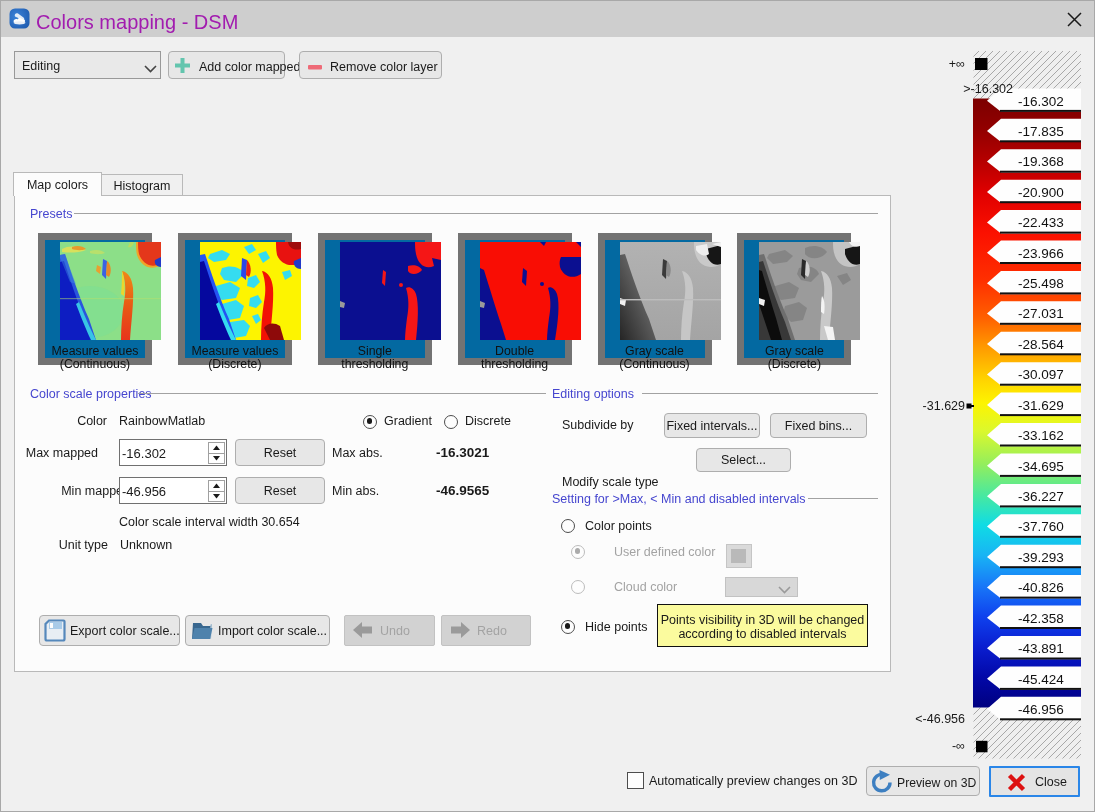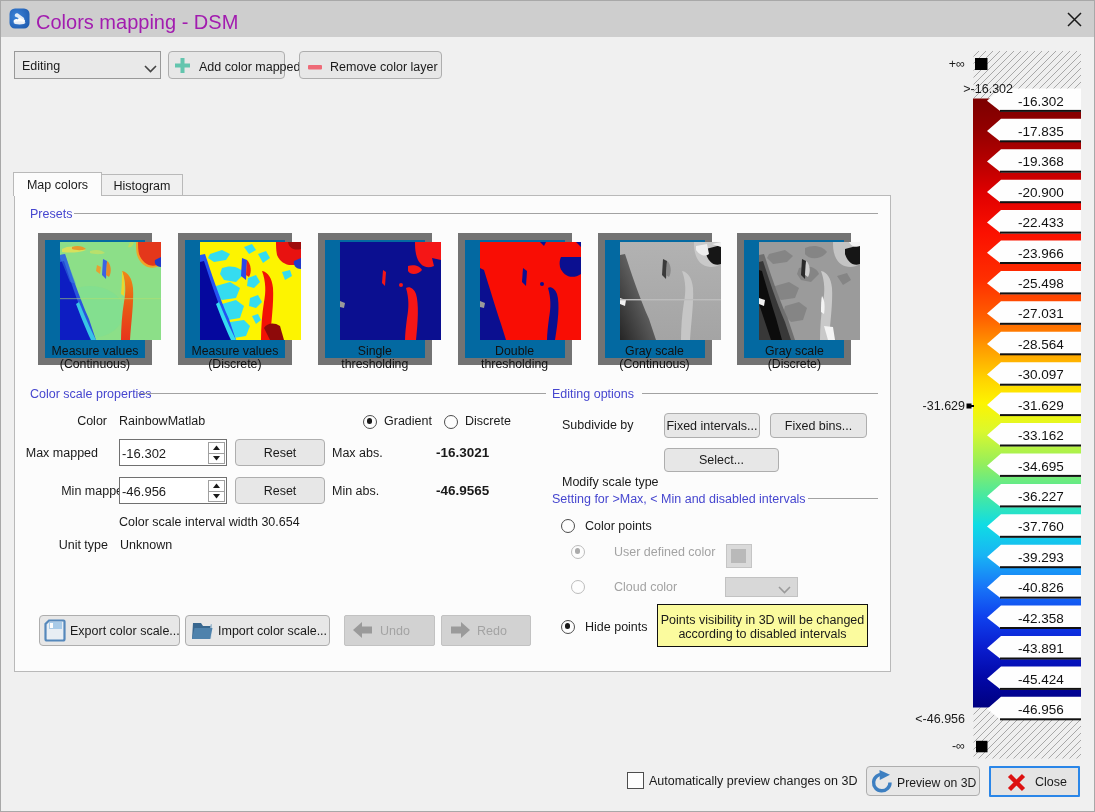--- a/index.html
+++ b/index.html
@@ -265,21 +265,21 @@
 <div class="abs" style="left:449px;top:621px"><svg width="22" height="18" viewBox="0 0 22 18">
       <path d="M12,1 L12,5.5 L2,5.5 L2,12.5 L12,12.5 L12,17 L21,9 Z" fill="#9a9a9a"></path>
     </svg></div>
 <div class="abs dis" style="left:477px;top:624px">Redo</div>
 <div class="glabel" style="left:552px;top:387px">Editing options</div>
 <div class="gline" style="left:642px;top:393px;width:236px"></div>
 <div class="lab" style="left:562px;top:418px">Subdivide by</div>
 <div class="btn" style="left:664px;top:413px;width:96px;height:25px">Fixed intervals...</div>
 <div class="btn" style="left:770px;top:413px;width:97px;height:25px">Fixed bins...</div>
 <div class="lab" style="left:562px;top:475px">Modify scale type</div>
-<div class="btn" style="left:664px;top:448px;width:115px;height:24px">Select...</div>
+<div class="btn" style="left:696px;top:448px;width:95px;height:24px">Select...</div>
 <div class="glabel" style="left:552px;top:492px">Setting for &gt;Max, &lt; Min and disabled intervals</div>
 <div class="gline" style="left:808px;top:498px;width:70px"></div>
 <div style="position:absolute;left:561.0px;top:518.5px;width:14px;height:14px;border:1.6px solid #4d4d4d;border-radius:50%;background:#fdfdfd;box-sizing:border-box"></div>
 <div class="lab" style="left:585px;top:519px">Color points</div>
 <div style="position:absolute;left:571.0px;top:544.5px;width:14px;height:14px;border:1.6px solid #bcbcbc;border-radius:50%;background:#fdfdfd;box-sizing:border-box">
     <div style="position:absolute;left:2.6px;top:2.6px;width:5.6px;height:5.6px;border-radius:50%;background:#ababab"></div>
   </div>
 <div class="lab dis" style="left:614px;top:545px">User defined color</div>
 <div class="abs" style="left:726px;top:544px;width:26px;height:24px;background:#dadada;border:1px solid #c5c5c5"></div>
 <div class="abs" style="left:731px;top:549px;width:15px;height:14px;background:#b9b9b9"></div>

